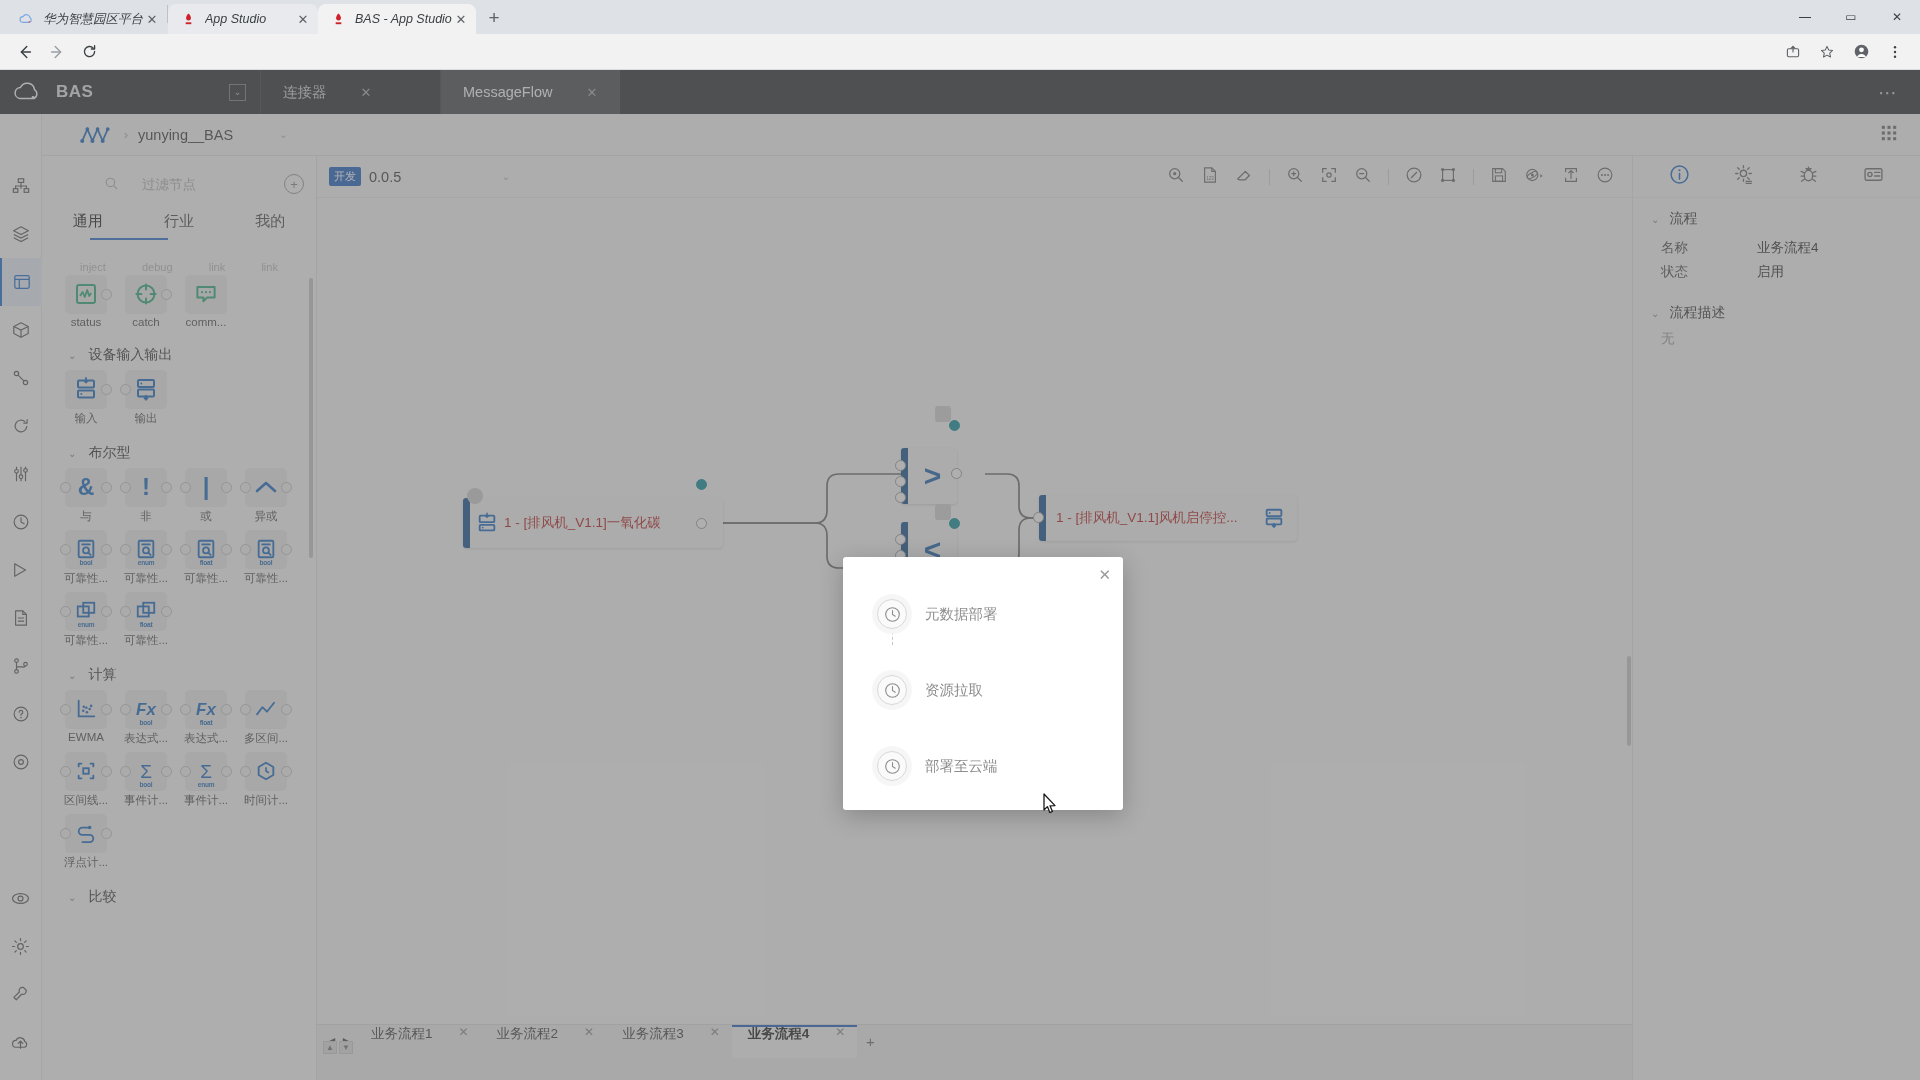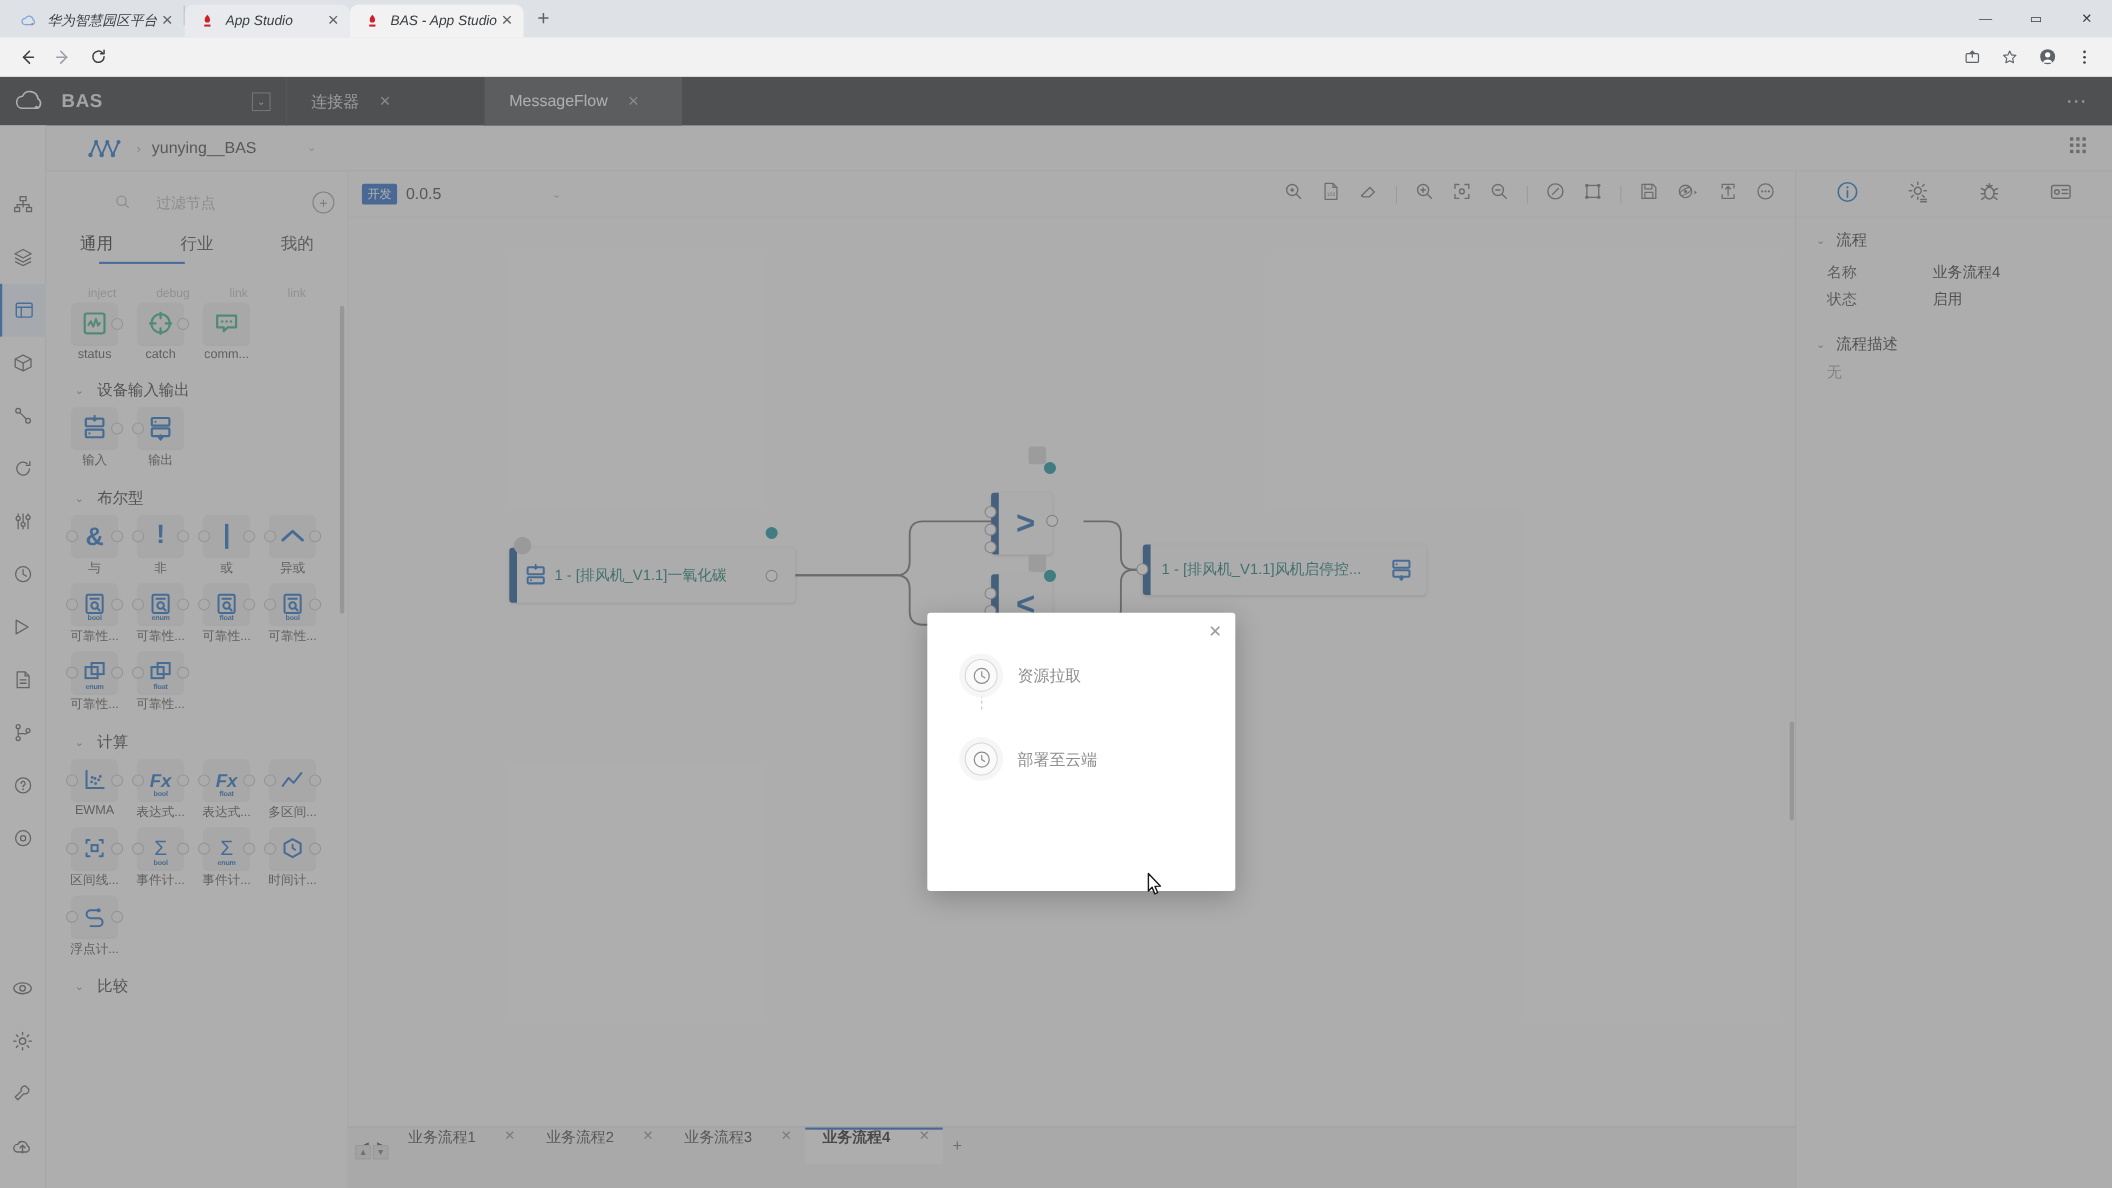--- a/index.html
+++ b/index.html
@@ -61,21 +61,21 @@
   }
   .brand { display: flex; align-items: center; padding-left: 14px; width: 260px; gap: 14px;}
   .brand .cloud-logo { width: 28px; height: 24px; }
   .brand .bname { font-size: 17px; font-weight: bold; letter-spacing: .5px; }
   .brand .bcaret {
     margin-left: auto; margin-right: 14px; width: 17px; height: 17px;
     border: 1px solid #7a7d82; display: flex; align-items: center;
     justify-content: center; font-size: 9px; color: #b9bcc0;
   }
   .hdr-tab {
-    display: flex; align-items: center; gap: 18px; padding: 0 8px 0 22px;
+    display: flex; align-items: center; gap: 34px; padding: 0 8px 0 22px;
     font-size: 14.5px; color: #cfd2d6; border-left: 1px solid #3a3d42; min-width: 180px;
   }
   .hdr-tab.active { background: #46494f; color: #fff; }
   .hdr-tab .hclose { font-size: 13px; color: #a9acb1; }
   .hdr-dots { margin-left: auto; display: flex; align-items: center;
      padding-right: 22px; color: #c2c5c9; font-size: 19px; letter-spacing: 1px;}
 
   
   .crumb-bar {
     height: 42px; background: #fafafa; display: flex; align-items: center;
@@ -167,21 +167,21 @@
   .canvas { flex: 1; position: relative; background: #fbfbfb; overflow: hidden; }
 
   .cnode {
     position: absolute; background: #f8f8f8; border-radius: 4px;
     box-shadow: 0 1px 3px rgba(0,0,0,.14); display: flex; align-items: center;
   }
   .cnode .lbar { width: 7px; align-self: stretch; background: #16508f;
      border-radius: 3px 0 0 3px; }
   .cnode .cicon { width: 34px; display: flex; align-items: center; justify-content: center;
      color: #1a6bc4; }
-  .cnode .ctext { font-size: 13.5px; color: #0f766e; padding-right: 14px;
+  .cnode .ctext { font-size: 13.5px; color: #b91c1c; padding-right: 14px;
      white-space: nowrap; overflow: hidden; text-overflow: ellipsis; }
   .port { position: absolute; width: 11px; height: 11px; border-radius: 50%;
      background: #fff; border: 1.4px solid #9d9d9d; }
   .port.teal { background: #0d8f9c; border-color: #0d8f9c; }
   .cmp-node { position: absolute; width: 56px; height: 56px; background: #f8f8f8;
      border-radius: 4px; box-shadow: 0 1px 3px rgba(0,0,0,.16); display: flex;
      align-items: center; }
   .cmp-node .lbar { width: 7px; align-self: stretch; background: #16508f;
      border-radius: 3px 0 0 3px; }
   .cmp-node .sym { flex: 1; text-align: center; font-size: 30px; font-weight: bold;
@@ -1021,20 +1021,29 @@
     <div class="steps">
       <div class="step-line" style="top:54px;"></div>
       <div class="step-line" style="top:116px;"></div>
       <div class="step">
         <span class="sicon">
           <svg width="17" height="17" viewBox="0 0 20 20">
               <circle cx="10" cy="10" r="8" fill="none" stroke="#8d8d8d" stroke-width="1.3"></circle>
               <path d="M10 5.4V10l3.2 2" fill="none" stroke="#8d8d8d" stroke-width="1.3" stroke-linecap="round"></path>
             </svg>
         </span>
+        <span class="stext">元数据部署</span>
+      </div>
+      <div class="step">
+        <span class="sicon">
+          <svg width="17" height="17" viewBox="0 0 20 20">
+              <circle cx="10" cy="10" r="8" fill="none" stroke="#8d8d8d" stroke-width="1.3"></circle>
+              <path d="M10 5.4V10l3.2 2" fill="none" stroke="#8d8d8d" stroke-width="1.3" stroke-linecap="round"></path>
+            </svg>
+        </span>
         <span class="stext">资源拉取</span>
       </div>
       <div class="step">
         <span class="sicon">
           <svg width="17" height="17" viewBox="0 0 20 20">
               <circle cx="10" cy="10" r="8" fill="none" stroke="#8d8d8d" stroke-width="1.3"></circle>
               <path d="M10 5.4V10l3.2 2" fill="none" stroke="#8d8d8d" stroke-width="1.3" stroke-linecap="round"></path>
             </svg>
         </span>
         <span class="stext">部署至云端</span>

